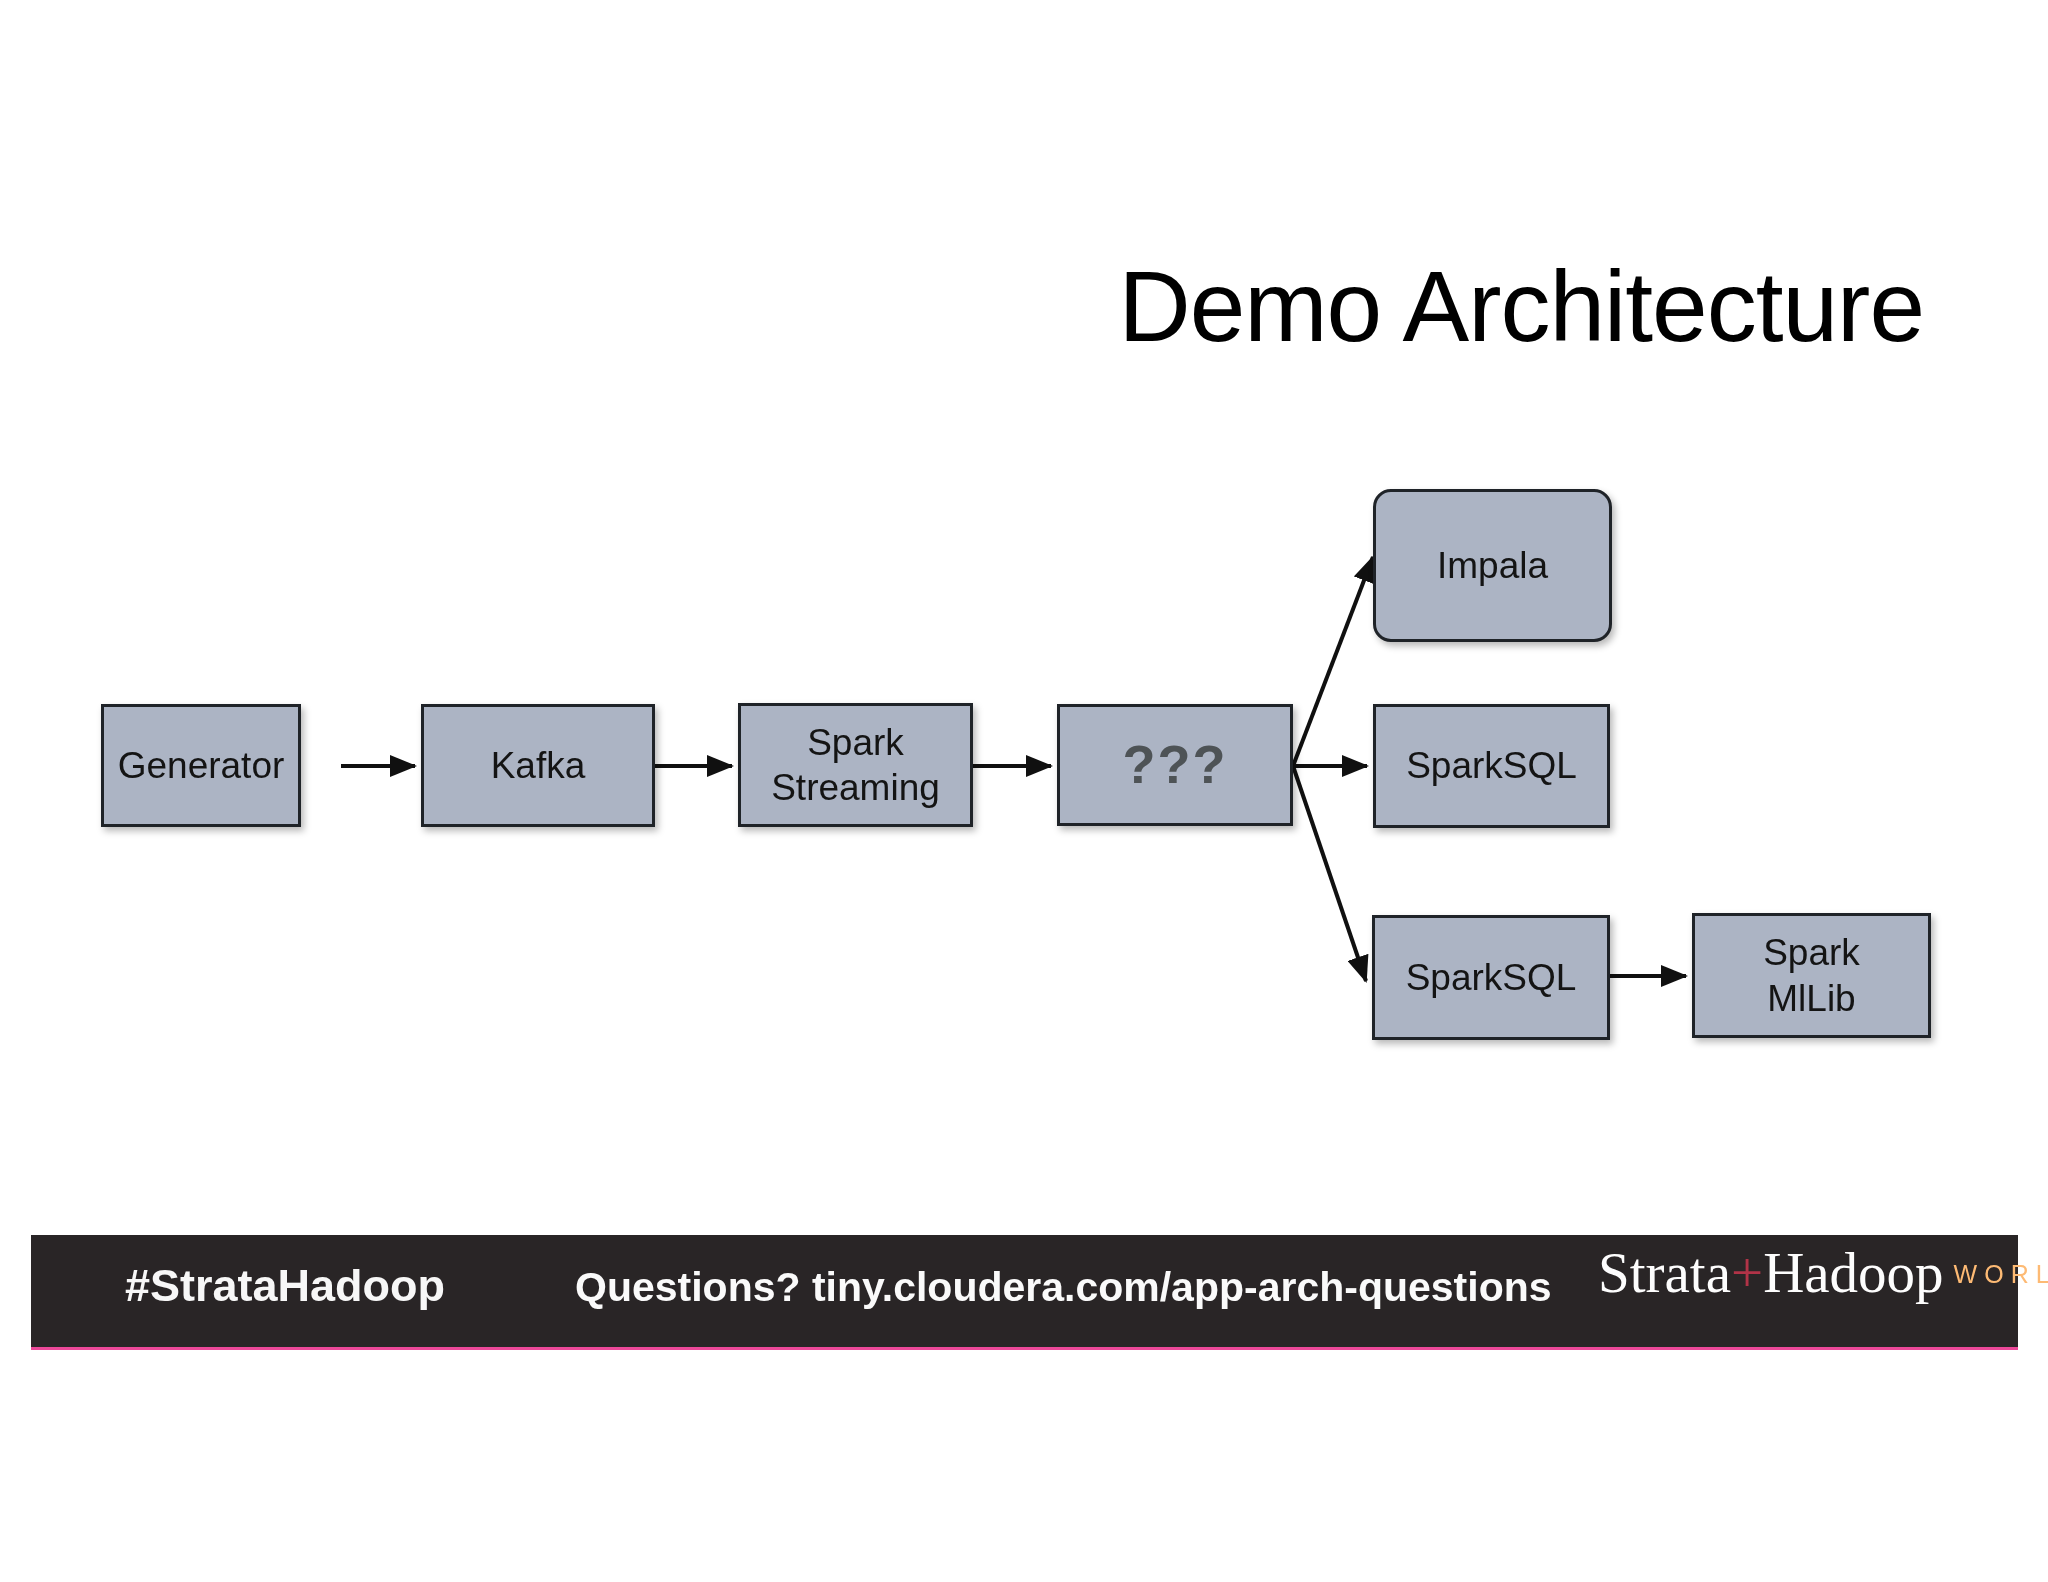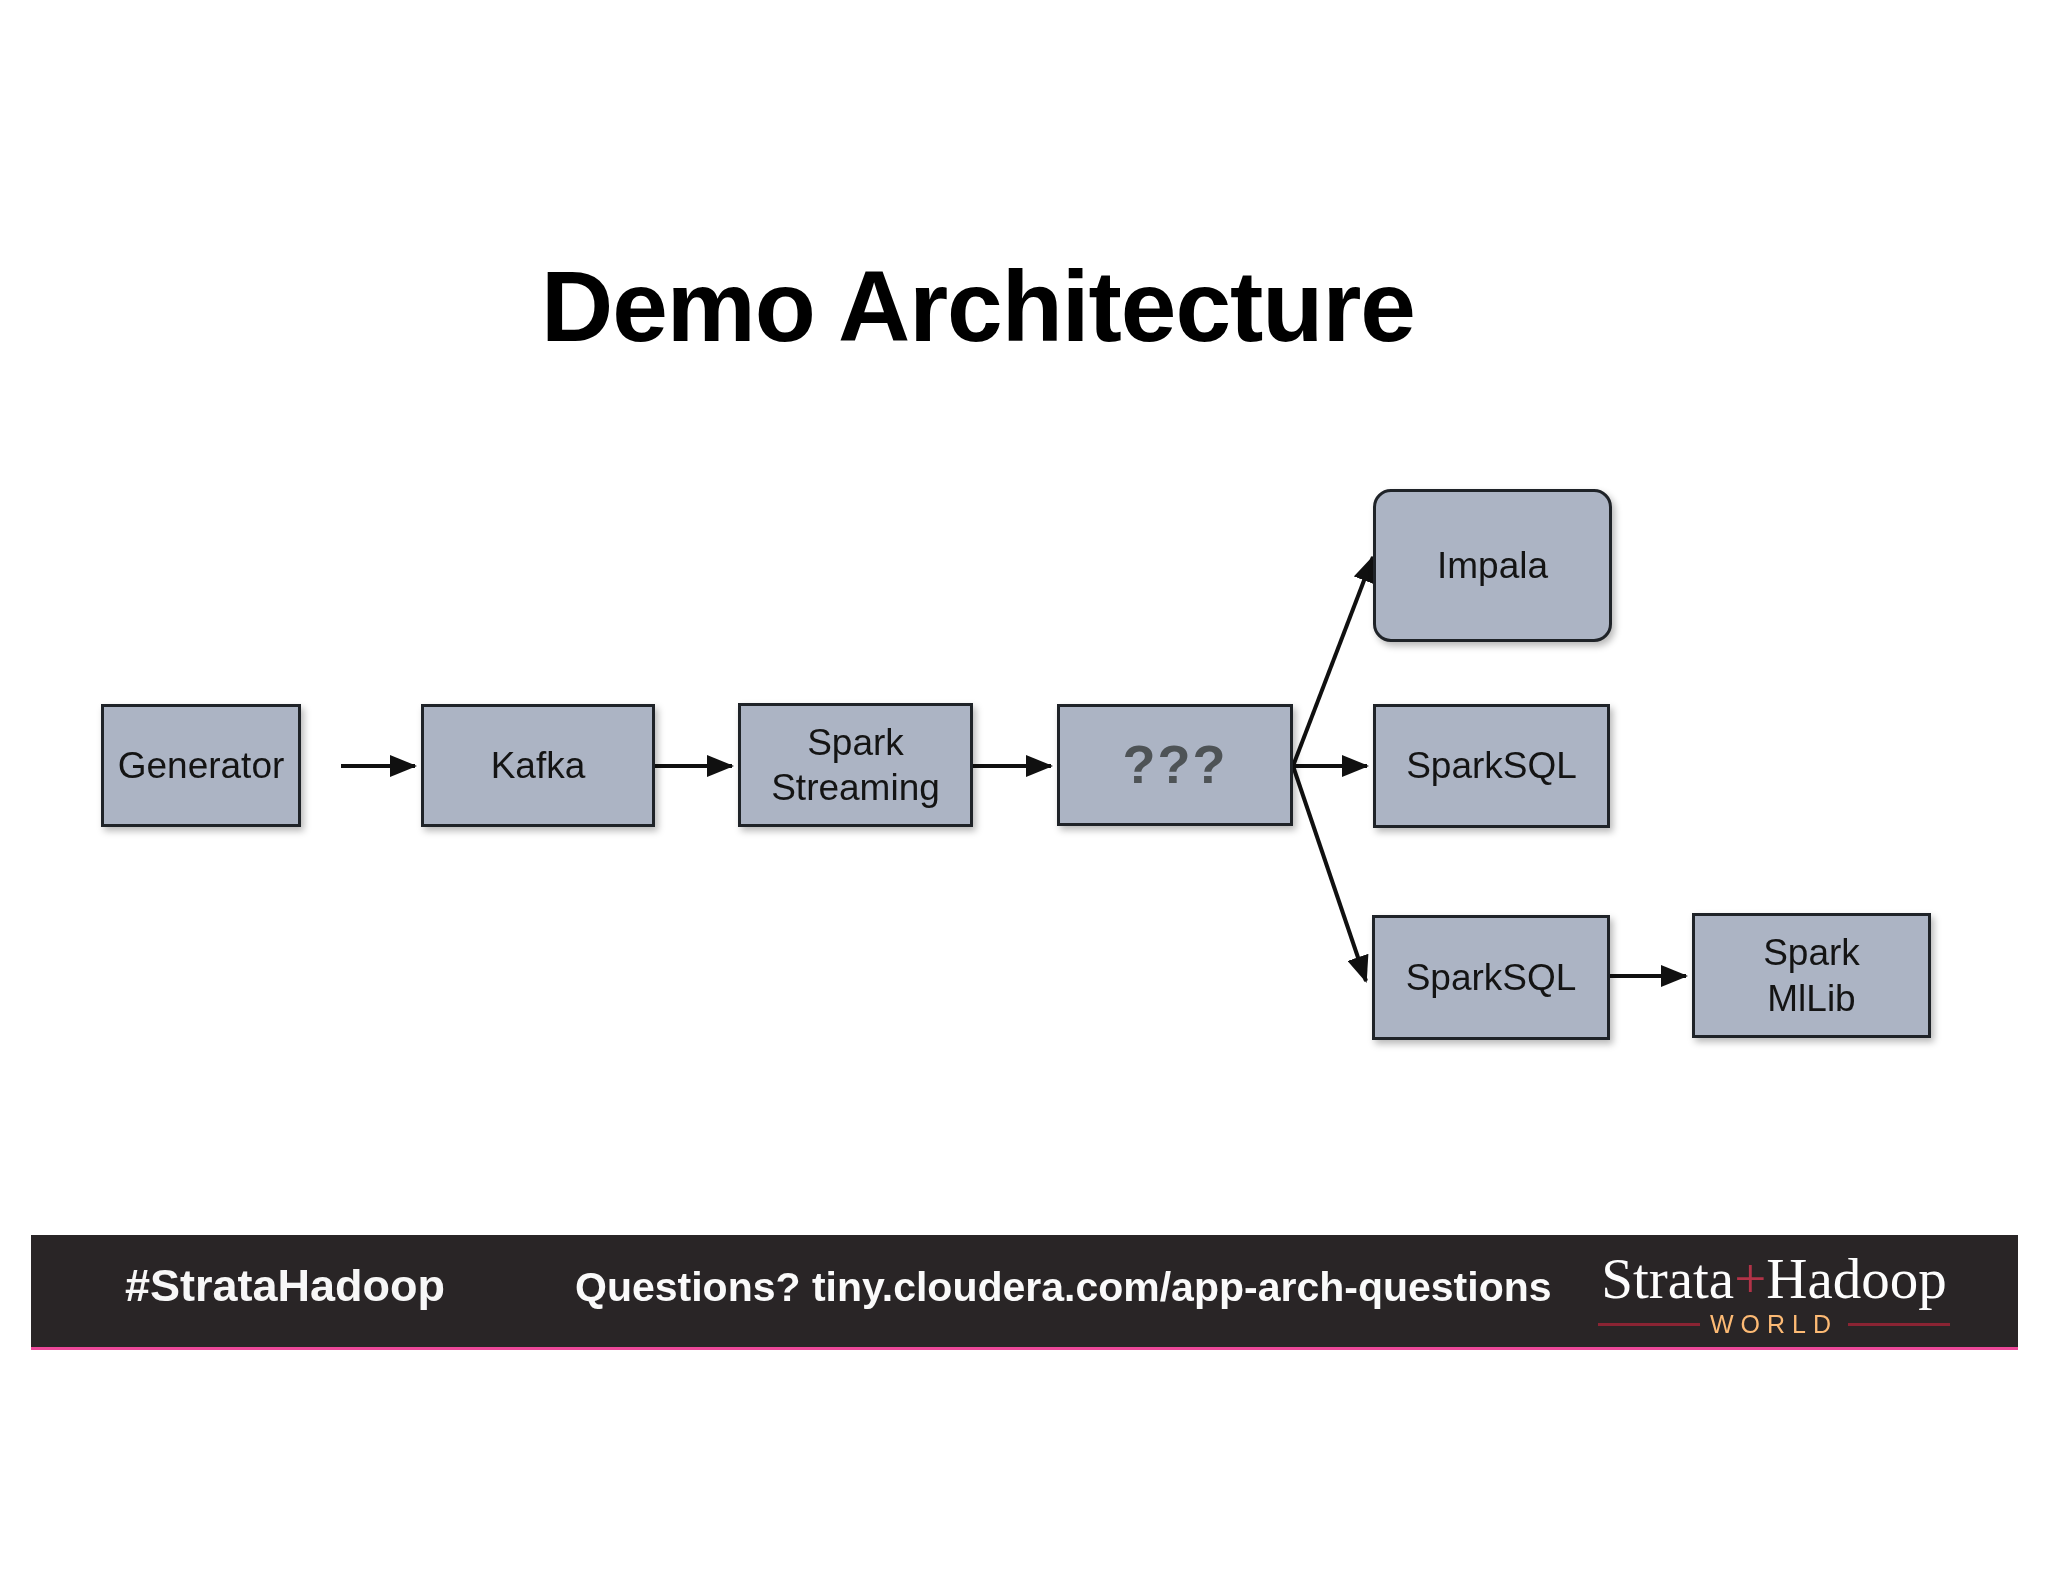--- a/index.html
+++ b/index.html
@@ -2,23 +2,23 @@
 <html><head>
 <meta charset="utf-8">
 <style>
   html,body{margin:0;padding:0;}
   body{
     width:2048px;height:1582px;position:relative;overflow:hidden;
     background:#ffffff;
     font-family:"Liberation Sans",sans-serif;
   }
   .title{
-    position:absolute;left:16px;top:256px;width:1924px;
-    text-align:center;
-    font-size:100px;font-weight:bold;line-height:1;
+    position:absolute;left:0;top:256px;width:1924px;
+    text-align:right;
+    font-size:100px;font-weight:normal;line-height:1;
     color:#000;letter-spacing:-1px;
   }
   .edges{position:absolute;left:0;top:0;z-index:1;}
   .node{
     position:absolute;z-index:2;box-sizing:border-box;
     background:#acb4c4;border:3px solid #1f2328;
     display:flex;align-items:center;justify-content:center;
     text-align:center;
     font-size:37px;color:#141414;line-height:1.22;
     white-space:pre-line;
@@ -41,21 +41,21 @@
   .hashtag{
     position:absolute;left:94px;top:28px;
     font-size:45px;font-weight:600;color:#f7f7f7;line-height:1;
   }
   .questions{
     position:absolute;left:544px;top:32px;
     font-size:41px;font-weight:700;color:#fafafa;line-height:1;
   }
   .logo{
     position:absolute;left:1567px;top:8px;width:352px;
-    display:flex;flex-direction:column;align-items:stretch;margin-top:6px;
+    display:flex;flex-direction:row;align-items:stretch;
   }
   .logo-line1{
     font-family:"Liberation Serif",serif;
     font-size:57px;line-height:1.05;color:#fdfdfd;
     text-align:center;white-space:nowrap;
   }
   .logo-plus{color:#b13347;}
   .logo-line2{
     display:flex;align-items:center;gap:10px;margin-top:3px;
   }

